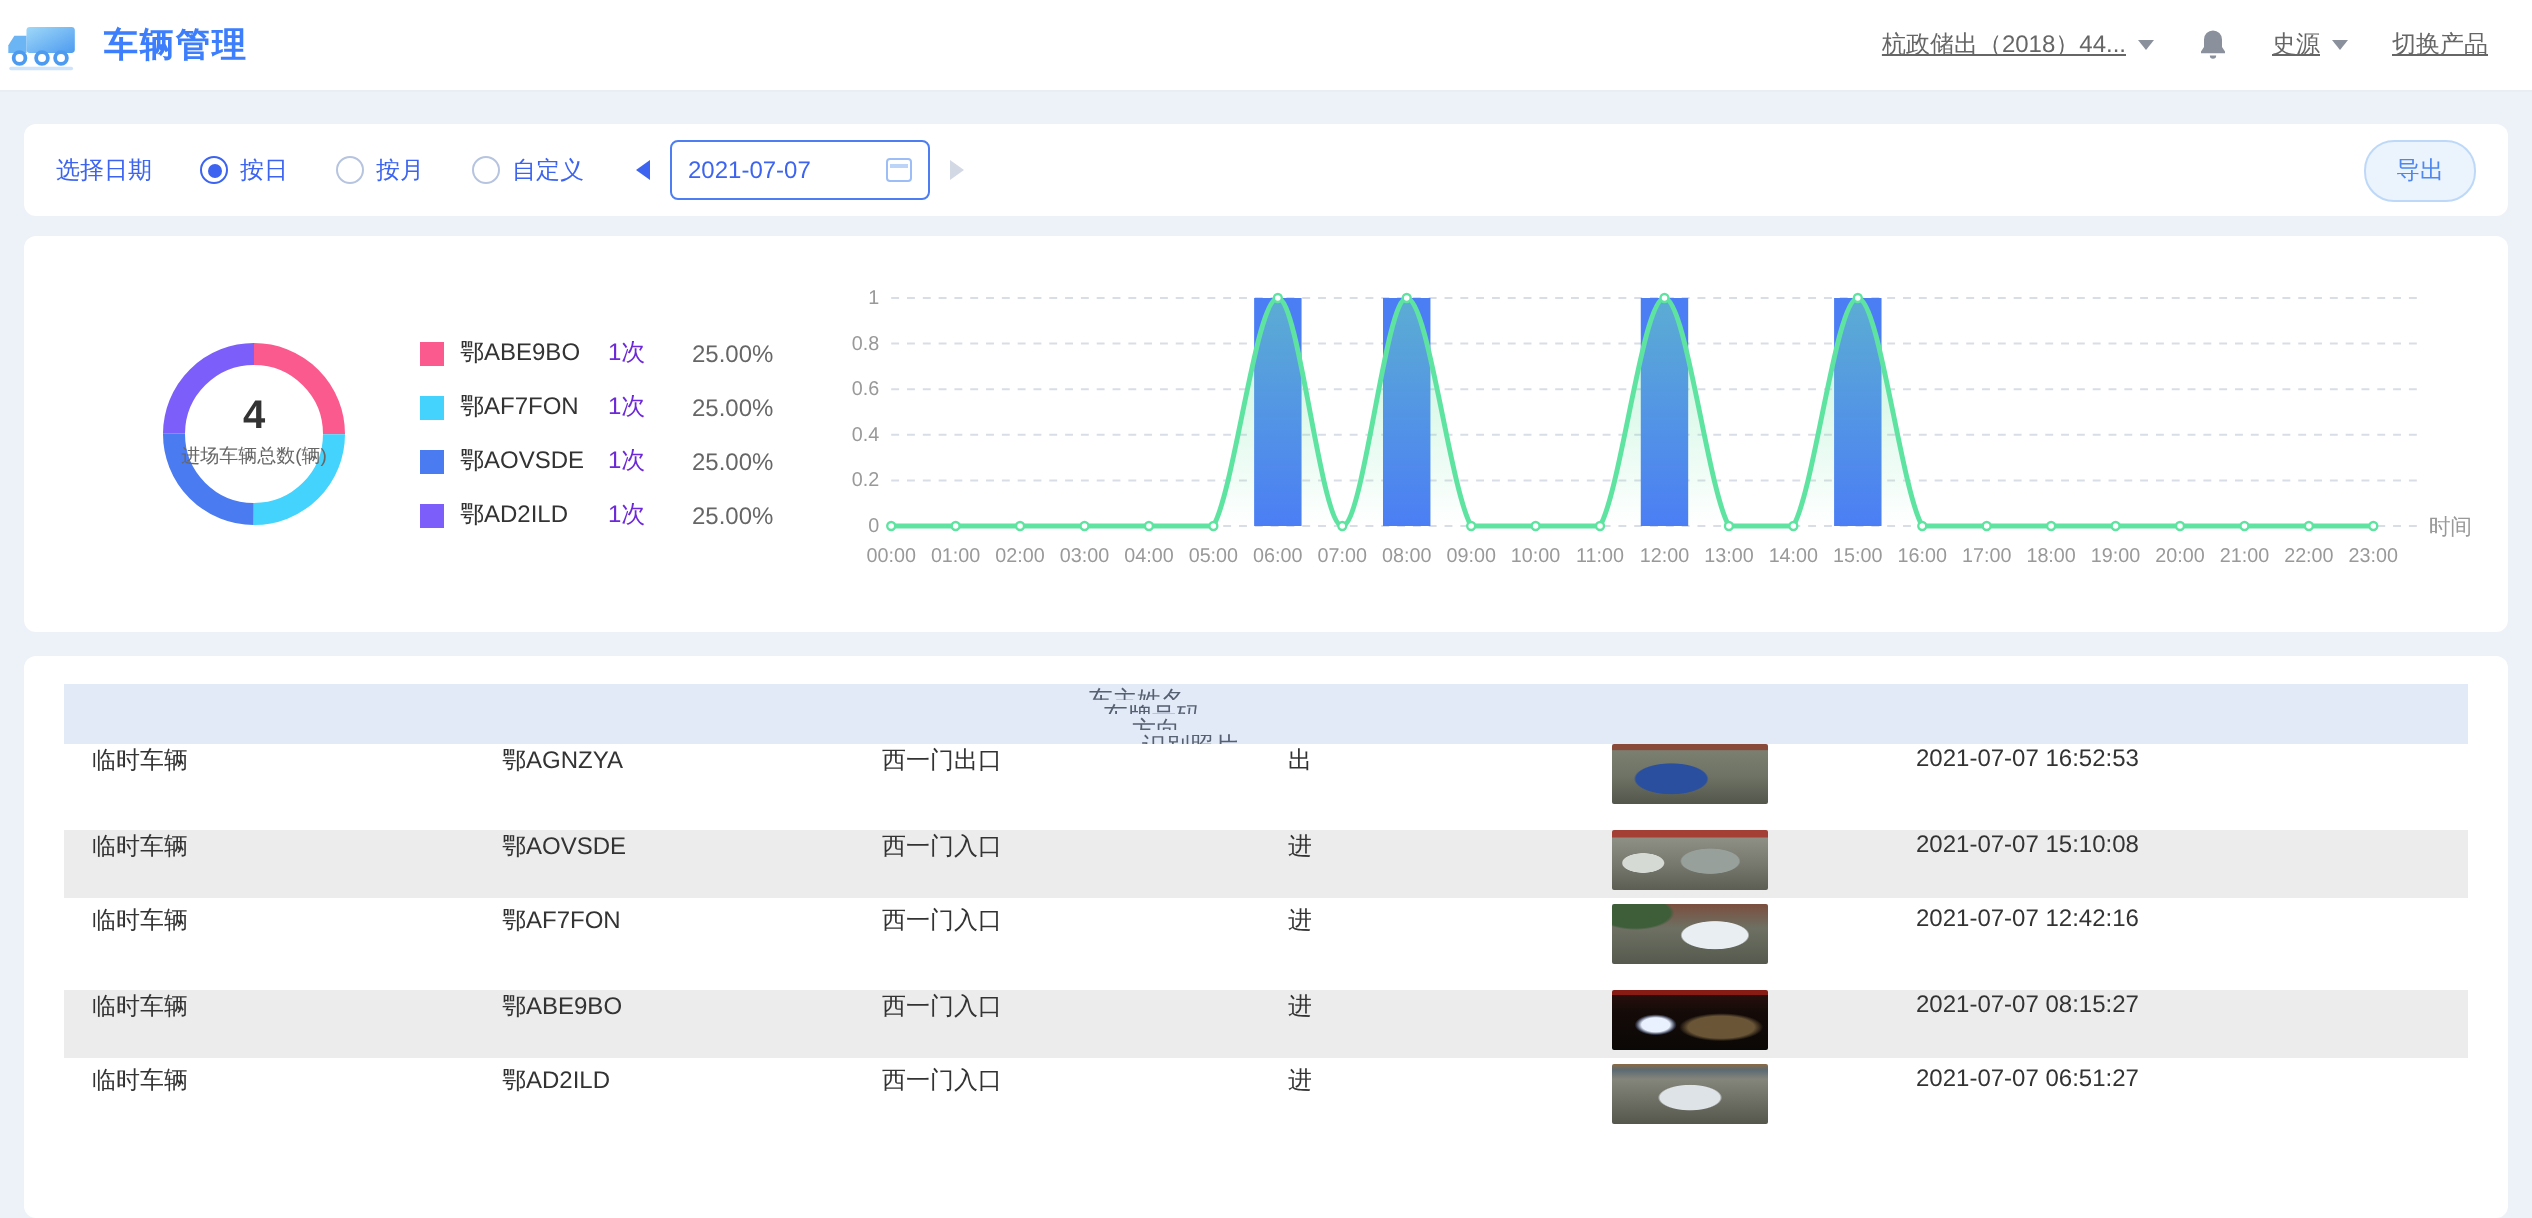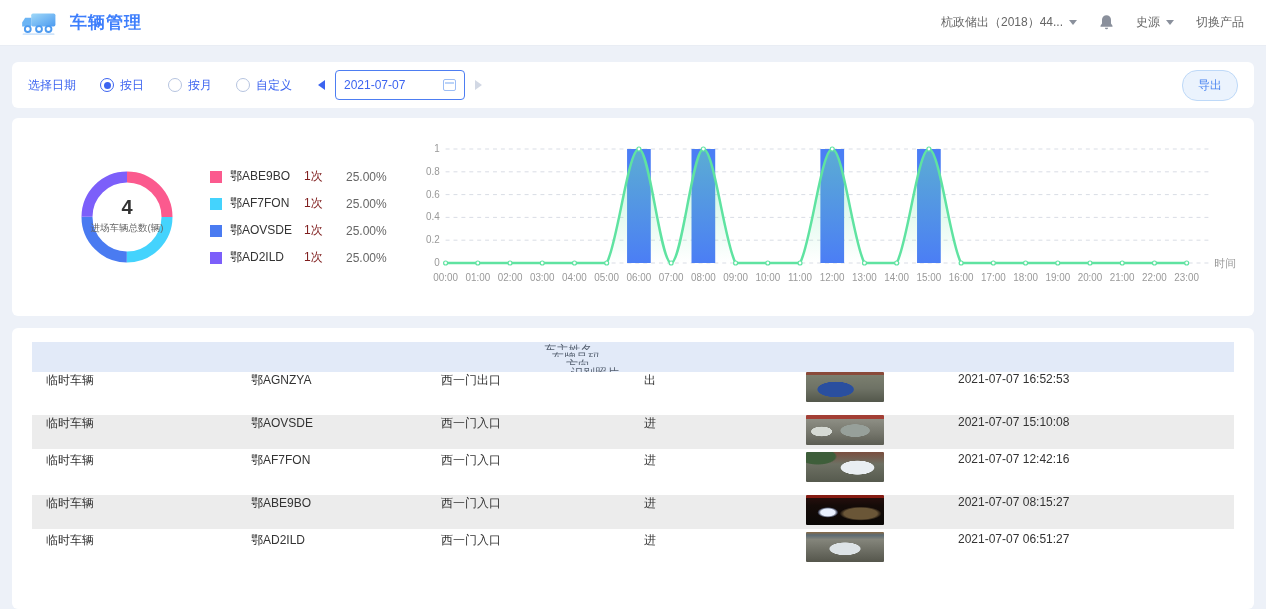--- a/index.html
+++ b/index.html
@@ -1,23 +1,23 @@
 <!DOCTYPE html>
 <html><head>
 <meta charset="utf-8">
 <style>
   * { margin:0; padding:0; box-sizing:border-box; }
   html,body { width:1266px; height:609px; overflow:hidden; }
   body { background:#edf1f8; font-family:"Liberation Sans","DejaVu Sans",sans-serif; font-size:12px; color:#333; }
 
   
-  .header { height:46px; background:#fff; display:flex; align-items:center; padding:0 22px 0 20px; border-bottom:1px solid #e9edf4; }
+  .header { height:46px; background:#fff; display:flex; align-items:center; padding:0 22px 0 2px; border-bottom:1px solid #e9edf4; }
   .logo { width:38px; height:28px; margin-right:12px; flex:0 0 auto; }
   .page-title { color:#3d7efc; font-size:17px; font-weight:600; letter-spacing:1px; }
-  .header-right { margin-left:auto; display:flex; align-items:center; color:#666; font-size:12px; }
+  .header-right { margin-left:auto; display:flex; align-items:center; color:#666; font-size:12px;text-decoration:underline; }
   .hr-item { display:flex; align-items:center; cursor:pointer; }
   .hr-gap { margin-left:22px; }
   .caret { width:0; height:0; border-left:4px solid transparent; border-right:4px solid transparent; border-top:5px solid #8a909c; margin-left:6px; }
   .bell { width:15px; height:17px; }
 
   
   .card { background:#fff; border-radius:6px; margin:0 12px; }
 
   
   .filter-card { margin-top:16px; height:46px; display:flex; align-items:center; padding:0 16px; color:#3c64f0; }
@@ -36,21 +36,21 @@
   .cal-icon::before { content:""; position:absolute; left:1px; right:1px; top:2px; height:2px; background:#bcd4f8; }
   .export-btn { margin-left:auto; background:#ebf3fd; border:1px solid #bed9f8; color:#4e87f0; font-size:12px; padding:6px 15px; border-radius:15px; cursor:pointer; font-family:inherit; }
 
   
   .chart-card { margin-top:10px; height:198px; display:flex; align-items:center; padding:0 12px 0 0; }
   .donut-wrap { display:flex; align-items:center; padding-left:62px; width:400px; flex:0 0 auto; }
   .legend { display:flex; flex-direction:column; margin-left:30px; }
   .legend-row { display:flex; align-items:center; margin:5px 0; cursor:pointer; }
   .legend-sw { width:12px; height:12px; margin-right:8px; flex:0 0 auto; }
   .legend-plate { color:#333; width:74px; }
-  .legend-cnt { color:#7f1d1d; width:42px; }
+  .legend-cnt { color:#6d28d9; width:42px; }
   .legend-pct { color:#666; }
   .linechart { flex:1 1 auto; height:172px; }
 
   
   .table-card { margin-top:12px; height:281px; padding:14px 20px 0; }
   .thead { display:flex; align-items:center; background:#e2eaf8; height:30px; color:#556070;flex-direction:column; }
   .trow { display:flex; align-items:flex-start; height:40px; color:#333; }
   .trow.alt { background:#ececec; border-top:3px solid #fff; border-bottom:3px solid #fff; }
   .cell { padding-left:14px; overflow:hidden; white-space:nowrap; }
   .c1{width:205px;} .c2{width:190px;} .c3{width:203px;} .c4{width:162px;} .c5{width:152px;} .c6{flex:1;}

